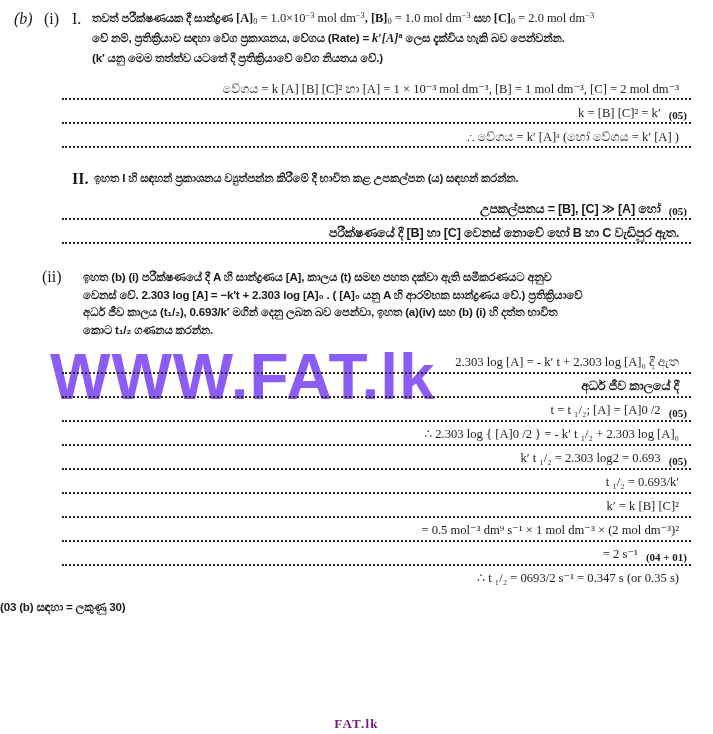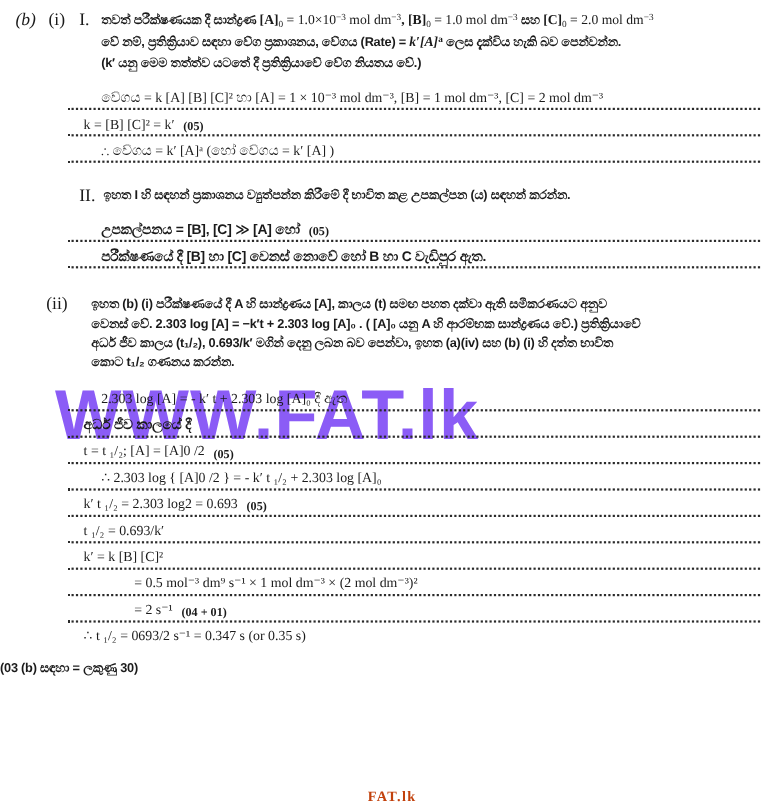--- a/index.html
+++ b/index.html
@@ -31,41 +31,41 @@
   b.m{font-weight:bold;}
   sub{font-size:0.68em;vertical-align:-0.28em;}
   sup{font-size:0.68em;vertical-align:0.45em;}
 
   
   .ansblock{margin-top:9px;}
   .aline{
     position:relative;
     border-bottom:2px dotted #2a2a2a;
     min-height:21px;
-    display:flex;align-items:flex-end;justify-content:flex-start;
+    display:flex;align-items:flex-end;justify-content:flex-end;
     padding:0 4px 1px 0;
   }
   .aline .txt{font-size:12.6px;line-height:1.25;white-space:nowrap;}
   .aline .mk{font-size:11px;font-weight:bold;white-space:nowrap;padding-left:8px;}
   .pad1{padding-left:14px;}
   .pad2{padding-left:30px;}
   .pad3{padding-left:60px;}
 
   
   .tot{text-align:left;font-size:12.4px;margin-top:12px;padding-right:22px;}
   .totbox{
     display:inline-block;border:2px solid #111;padding:2px 7px;
     font-style:italic;font-size:12.4px;font-weight:bold;
   }
   .totwrap{text-align:right;margin-top:9px;padding-right:16px;}
 
   .footer{
     position:absolute;left:0;right:0;top:706px;text-align:center;
     font-family:"Liberation Serif","DejaVu Serif",serif;
-    font-weight:bold;font-size:13px;letter-spacing:1.2px;color:#c2410c;
+    font-weight:bold;font-size:13px;letter-spacing:1.2px;color:#701a75;
   }
 </style>
 </head>
 <body>
 
 <div class="page">
 
   <div class="watermark">WWW.FAT.lk</div>
 
   <div class="layer">
@@ -94,21 +94,21 @@
         <span class="txt">k = [B] [C]² = k′</span>
         <span class="mk">(05)</span>
       </div>
       <div class="aline pad2">
         <span class="txt">∴ වේගය  = k′ [A]ᵃ  (හෝ වේගය = k′ [A] )</span>
         <span class="mk"></span>
       </div>
     </div>
 
     <div class="qrow" style="margin:22px 14px 0 72px;">
-      <div class="lab up" style="width:22px;">II.</div>
+      <div class="lab up" style="width:22px;font-weight:bold;">II.</div>
       <div class="qtext sin">ඉහත I හි සඳහන් ප්‍රකාශනය ව්‍යුත්පන්න කිරීමේ දී භාවිත කළ උපකල්පන (ය) සඳහන් කරන්න.</div>
     </div>
 
     <div class="ansblock" style="margin:8px 22px 0 62px;">
       <div class="aline pad2">
         <span class="txt sin">උපකල්පනය  = [B], [C] ≫ [A]      හෝ</span>
         <span class="mk">(05)</span>
       </div>
       <div class="aline pad2">
         <span class="txt sin">පරීක්ෂණයේ දී [B] හා [C] වෙනස් නොවේ හෝ B හා C වැඩිපුර ඇත.</span>

